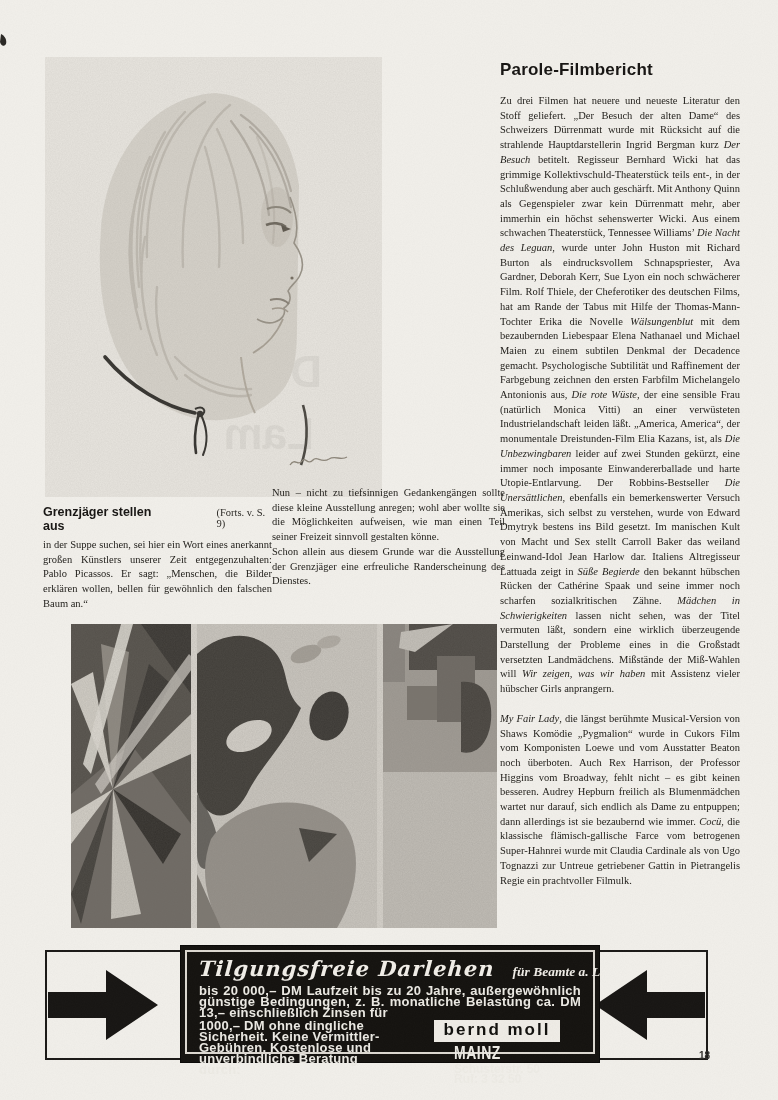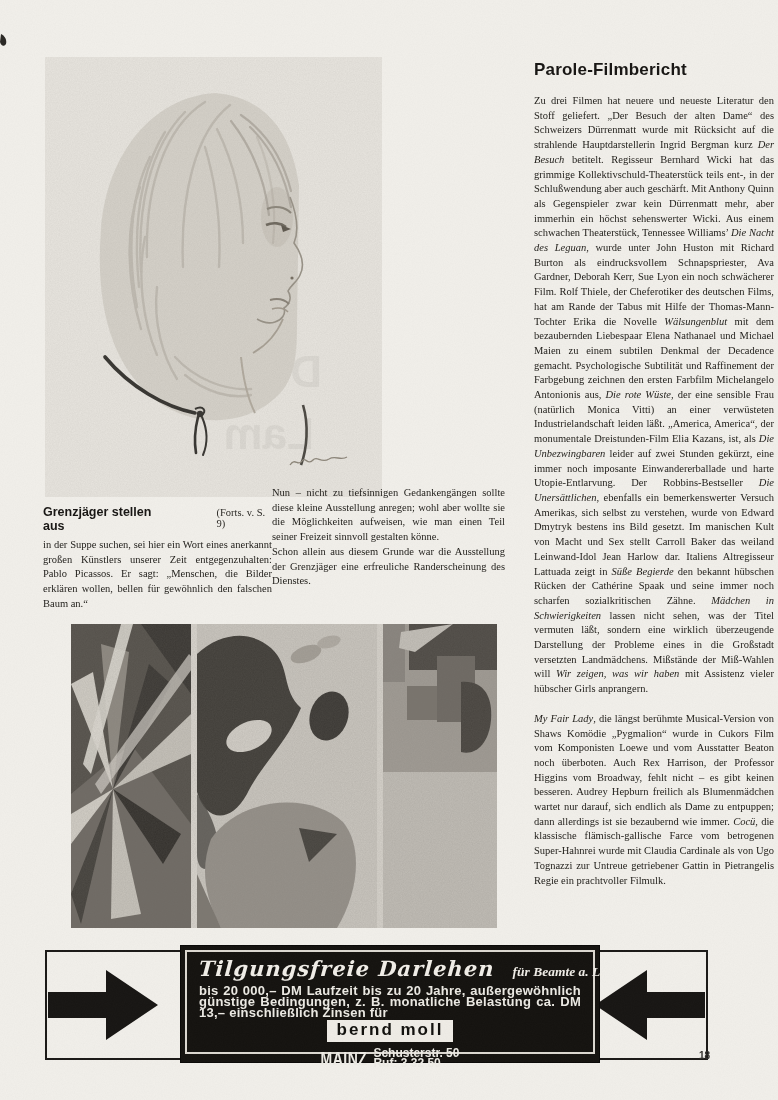--- a/index.html
+++ b/index.html
@@ -6,21 +6,21 @@
   .page{position:relative;width:778px;height:1100px;background:#f2f0eb;overflow:hidden;
         font-family:"Liberation Serif",serif;color:#211f1c;}
   .noise-overlay{position:absolute;inset:0;pointer-events:none;z-index:50;}
 
   
   .photo-caption{position:absolute;left:390px;top:56px;width:118px;
     font-family:"Liberation Sans",sans-serif;font-weight:bold;font-size:9px;line-height:11.6px;
     color:#2b2926;white-space:pre-line;}
 
   
-  .film-report{position:absolute;left:534px;top:60px;width:240px;}
+  .film-report{position:absolute;left:500px;top:60px;width:240px;}
   .article-title{font-family:"Liberation Sans",sans-serif;font-weight:bold;font-size:17px;
     letter-spacing:.2px;color:#171513;margin:0 0 14px 0;}
   .serif-text{font-size:10.5px;line-height:14.7px;text-align:justify;margin:0;color:#23211d;}
   .film-report p{margin:0 0 15px 0;}
   .it{font-style:italic;}
 
   
   .left-article-head{position:absolute;left:43px;top:505px;width:230px;display:flex;
     justify-content:space-between;align-items:baseline;gap:48px;}
   .left-title{font-family:"Liberation Sans",sans-serif;font-weight:bold;font-size:12.5px;color:#171513;}
@@ -51,21 +51,21 @@
     letter-spacing:1px;transform:skewX(-4deg);display:inline-block;}
   .ad-qualifier{font-family:"Liberation Serif",serif;font-style:italic;font-weight:bold;
     font-size:13.5px;margin-left:14px;}
   .ad-body{font-family:"Liberation Sans",sans-serif;font-weight:bold;font-size:13px;
     line-height:11.2px;color:#edebe5;letter-spacing:.25px;text-align:justify;}
   .ad-lower{display:flex;margin-top:1px;}
   .ad-lower-text{width:202px;margin-right:12px;text-align:left;}
   .ad-contact{flex:1;display:flex;flex-direction:column;align-items:center;}
   .company-box{background:#f0ede7;color:#11100d;font-family:"Liberation Sans",sans-serif;
     font-weight:bold;font-size:17px;letter-spacing:2px;padding:1px 10px 3px;line-height:1.1;}
-  .contact-row{display:flex;align-items:flex-start;margin-top:6px;gap:6px;color:#eeece6;}
+  .contact-row{display:flex;align-items:flex-start;margin-top:0;gap:6px;color:#eeece6;flex-direction:column;}
   .city{font-family:"Liberation Sans",sans-serif;font-weight:bold;font-size:14px;
     letter-spacing:.5px;transform:scaleY(1.3);transform-origin:top;}
   .addr{font-family:"Liberation Sans",sans-serif;font-weight:bold;font-size:12px;
     line-height:10px;text-align:left;}
 
   .page-number{position:absolute;left:699px;top:1050px;font-family:"Liberation Sans",sans-serif;
     font-weight:bold;font-size:10px;color:#2f2d2a;}
 </style>
 </head>
 <body>
@@ -218,20 +218,21 @@
       <polygon points="110,22 52,22 52,0 0,35 52,70 52,48 110,48" fill="#171513"></polygon>
     </svg>
     <div class="ad-box">
       <div class="ad-inner">
         <div class="ad-headline">
           <span class="ad-script">Tilgungsfreie Darlehen</span>
           <span class="ad-qualifier">für Beamte a. L.</span>
         </div>
         <div class="ad-body">bis 20 000,– DM Laufzeit bis zu 20 Jahre, außergewöhnlich günstige Bedingungen, z. B. monatliche Belastung ca. DM 13,– einschließlich Zinsen für</div>
         <div class="ad-lower">
+          <div class="ad-body ad-lower-text">1000,– DM ohne dingliche Sicherheit. Keine Vermittler-Gebühren. Kostenlose und unverbindliche Beratung durch:</div>
           <div class="ad-contact">
             <div class="company-box">bernd moll</div>
             <div class="contact-row">
               <span class="city">MAINZ</span>
               <span class="addr">
                 <span>Schusterstr. 50</span><br>
                 <span>Ruf: 3 32 50</span>
               </span>
             </div>
           </div>

